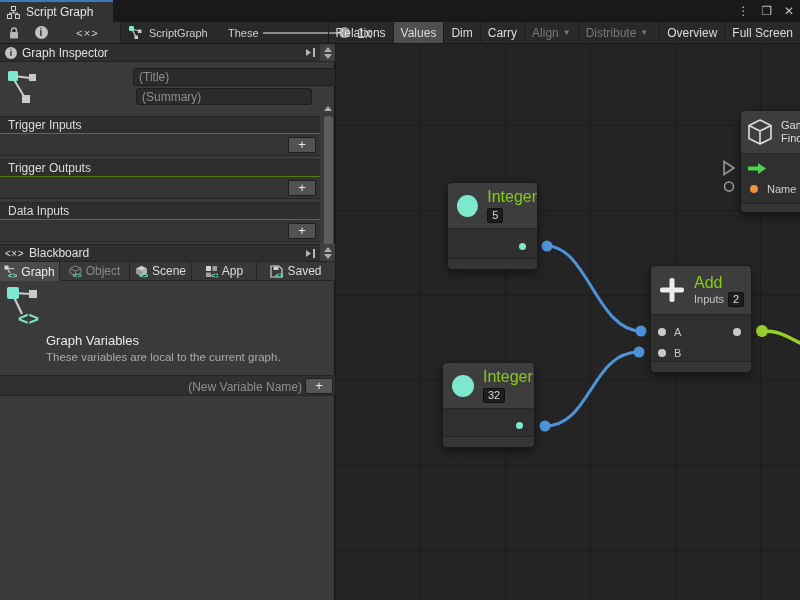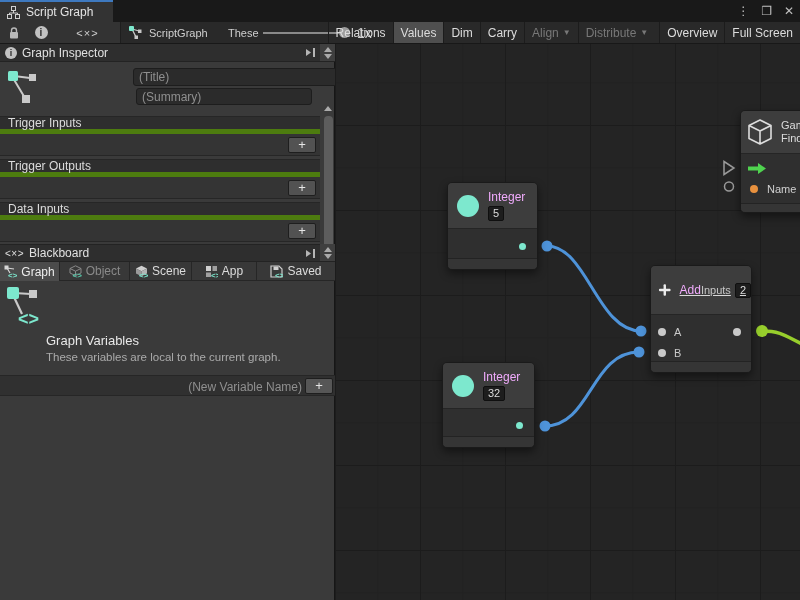--- a/index.html
+++ b/index.html
@@ -39,21 +39,21 @@
   .stepper{position:absolute;left:320px;width:15px;height:18px;background:#3f3f3f;
            border-bottom:1px solid #232323;display:flex;flex-direction:column;
            align-items:center;justify-content:center;gap:2px;box-sizing:border-box;}
   .tri-up{width:0;height:0;border-left:4px solid transparent;border-right:4px solid transparent;border-bottom:5px solid #ababab;}
   .tri-down{width:0;height:0;border-left:4px solid transparent;border-right:4px solid transparent;border-top:5px solid #ababab;}
   .field{position:absolute;background:#2b2b2b;border:1px solid #1d1d1d;border-radius:3px;
          color:#8f8f8f;font-size:12px;padding:0 5px;box-sizing:border-box;
          font-family:"Liberation Sans",sans-serif;outline:none;}
   .field::placeholder{color:#8f8f8f;opacity:1;}
   .sechead{position:absolute;left:0;width:320px;height:18px;background:#2e2e2e;
-           border-top:1px solid #262626;border-bottom:5px solid #4d7c0f;
+           border-top:1px solid #262626;border-bottom:1px solid #4d7c0f;
            display:flex;align-items:center;padding-left:8px;box-sizing:border-box;
            font-size:12px;color:#dcdcdc;}
   .addrow{position:absolute;left:0;width:320px;height:22px;background:#343434;
           border-bottom:1px solid #262626;box-sizing:border-box;}
   .plusbtn{position:absolute;width:28px;height:16px;background:#525252;border:1px solid #1e1e1e;
            border-radius:2px;color:#e6e6e6;font-size:13px;line-height:14px;text-align:center;
            box-sizing:border-box;}
   .scrolltrack{position:absolute;left:322px;top:62px;width:13px;height:180px;}
   .thumb{position:absolute;left:2px;top:10px;width:9px;height:154px;background:#5d5d5d;border-radius:4px;}
   
@@ -81,21 +81,21 @@
             linear-gradient(90deg,#212121 1px,transparent 1px);
           background-size:85px 85px,85px 85px,42.5px 42.5px,42.5px 42.5px;
           background-position:0 -4px,0 0,0 -4px,0 0;}
   .wires{position:absolute;left:0;top:0;z-index:1;pointer-events:none;}
   .node{position:absolute;z-index:2;background:#2f2f2f;border:1px solid #1a1a1a;border-radius:5px;
         box-shadow:0 4px 9px rgba(0,0,0,.45);box-sizing:border-box;}
   .nhead{display:flex;align-items:center;background:#3d3d3d;border-bottom:1px solid #252525;
          border-radius:4px 4px 0 0;box-sizing:border-box;}
   .nfoot{position:absolute;left:0;right:0;bottom:0;height:10px;background:#353535;
          border-top:1px solid #232323;border-radius:0 0 4px 4px;}
-  .ntitle{font-size:12px;color:#f0abfc;}
+  .ntitle{font-size:16px;color:#84cc16;}
   .nsub{font-size:11px;color:#c6c6c6;}
   .valbox{display:inline-block;background:#1d1d1d;border:1px solid #0f0f0f;border-radius:2px;
           color:#dcdcdc;font-size:11px;line-height:13px;text-align:center;padding:0 4px;margin-top:2px;}
   .port{position:absolute;border-radius:50%;}
   .port.teal{width:7px;height:7px;background:#7de8ce;}
   .port.gray{width:8px;height:8px;background:#c9c9c9;}
   .port.orange{width:8px;height:8px;background:#e8913e;}
   .plabel{position:absolute;font-size:11px;color:#c9c9c9;}
   .icon-circle-teal{border-radius:50%;background:#7de8ce;}
   .findtext{font-size:11px;color:#dcdcdc;line-height:13px;white-space:nowrap;}
@@ -348,21 +348,21 @@
       <span class="port teal" style="right:11px;top:59px;"></span>
       <div class="nfoot"></div>
     </div>
 
     <div class="node" style="left:315px;top:221px;width:102px;height:108px;">
       <div class="nhead" style="height:49px;">
         <svg width="28" height="28" viewBox="0 0 28 28" style="margin-left:7px;">
           <rect x="11.5" y="2" width="5" height="24" rx="2" fill="#ececec"></rect>
           <rect x="2" y="11.5" width="24" height="5" rx="2" fill="#ececec"></rect>
         </svg>
-        <span style="margin-left:8px;display:flex;flex-direction:row;align-items:flex-start;text-decoration:underline;">
+        <span style="margin-left:8px;display:flex;flex-direction:column;align-items:flex-start;">
           <span class="ntitle">Add</span>
           <span style="display:flex;align-items:center;gap:4px;">
             <span class="nsub">Inputs</span>
             <span class="valbox" style="margin-top:0;">2</span>
           </span>
         </span>
       </div>
       <span class="port gray" style="left:7px;top:62px;"></span>
       <span class="plabel" style="left:23px;top:60px;">A</span>
       <span class="port gray" style="left:7px;top:83px;"></span>

